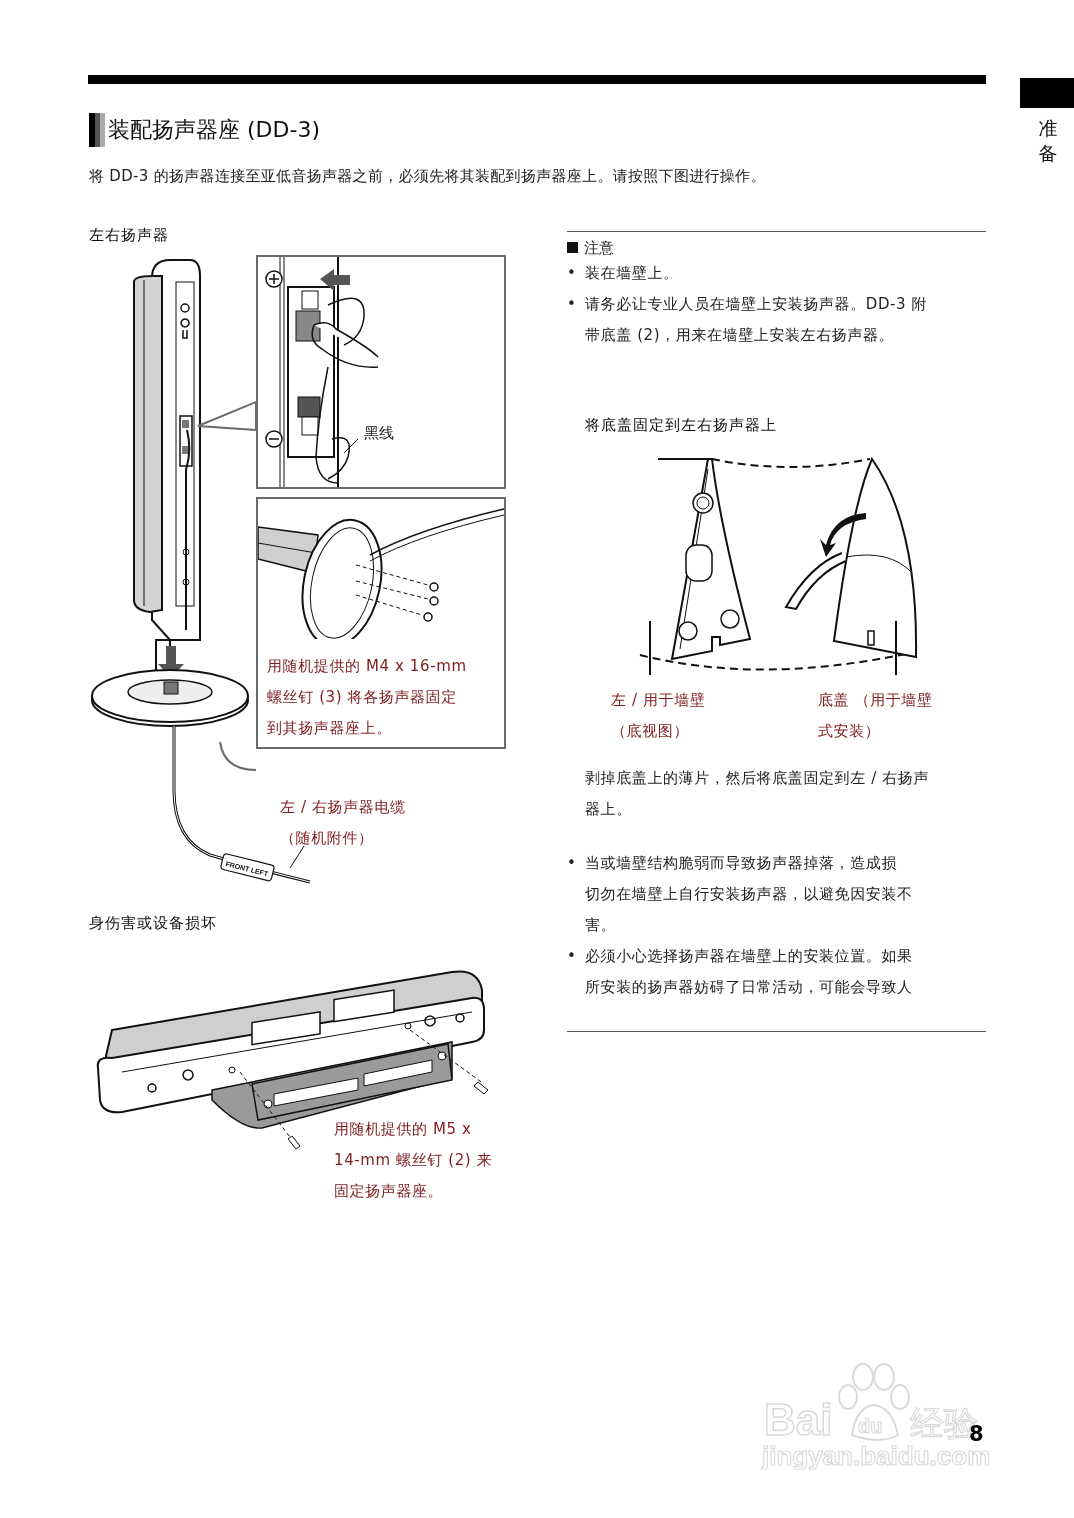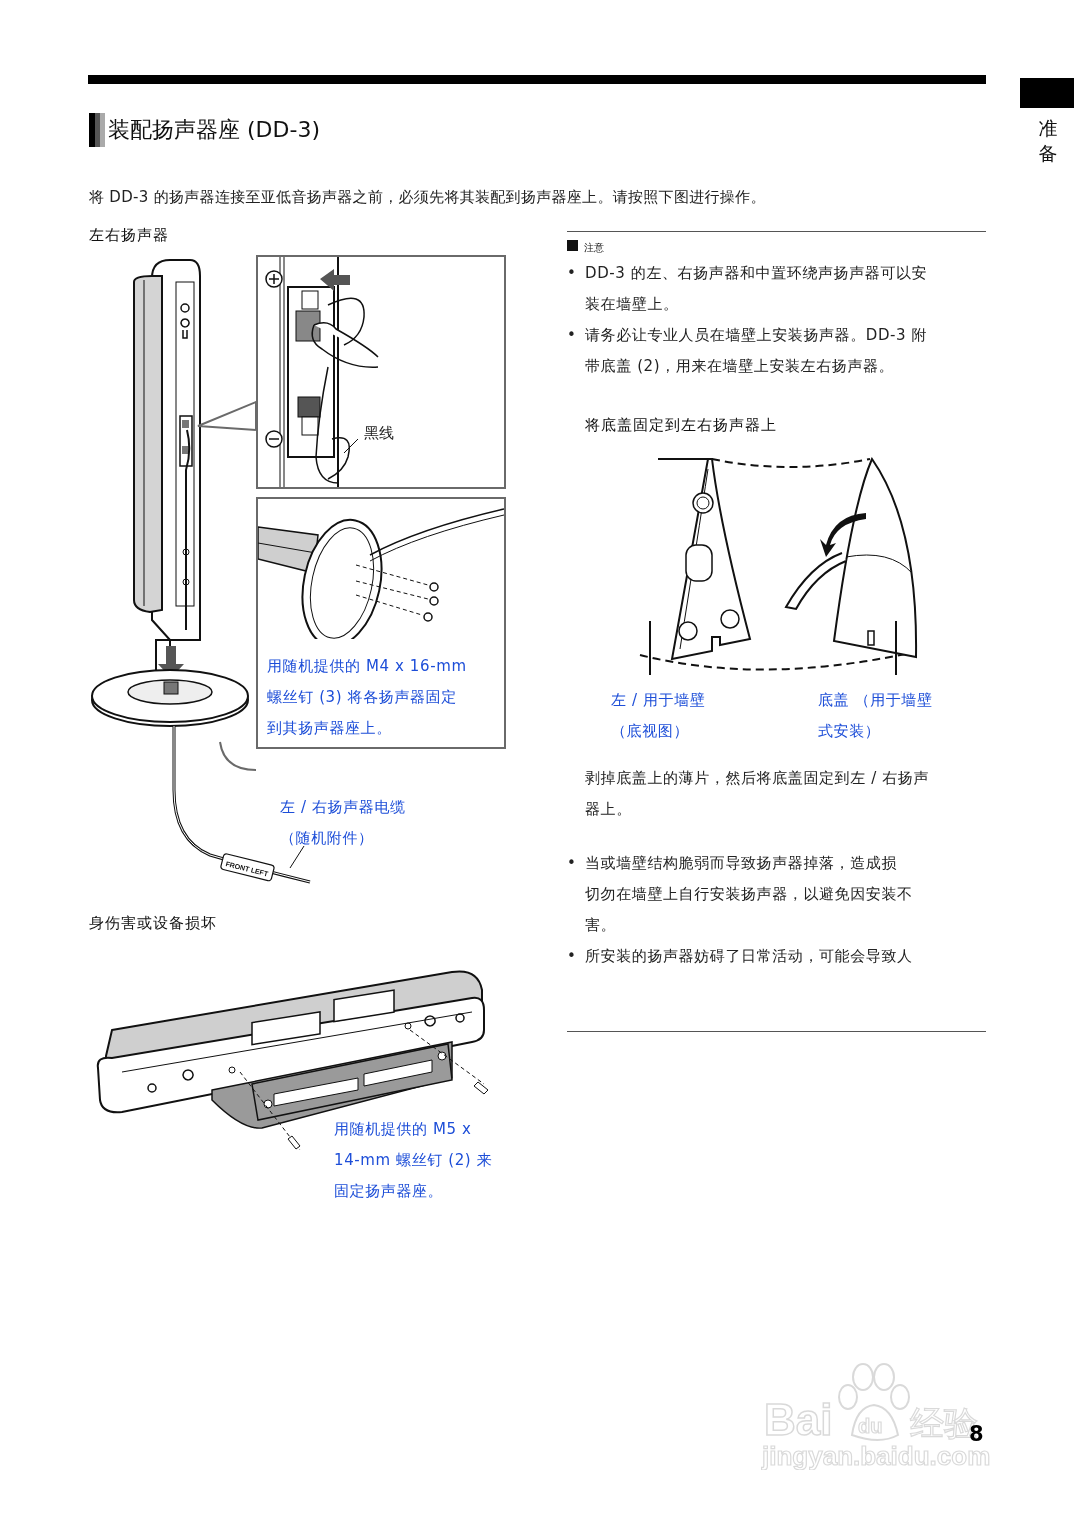--- a/index.html
+++ b/index.html
@@ -5,30 +5,30 @@
   html, body { margin:0; padding:0; background:#ffffff; }
   body { width:1074px; height:1518px; position:relative; overflow:hidden;
          font-family:"DejaVu Sans","Liberation Sans",sans-serif; color:#1a1a1a; }
   .abs { position:absolute; }
   .topbar { left:88px; top:75px; width:898px; height:9px; background:#000; }
   .sidetab { left:1020px; top:78px; width:54px; height:30px; background:#000; }
   .sidetab-text { left:1036px; top:116px; width:24px; font-size:19px; line-height:25px; text-align:center; color:#111; }
   .title-mark { left:89px; top:113px; width:16px; height:34px; }
   .title-mark span { position:absolute; top:0; height:34px; }
   .title { left:108px; top:112px; font-size:22px; line-height:36px; color:#111; white-space:nowrap;text-align:right; }
-  .intro { left:89px; top:164px; font-size:15px; line-height:24px; color:#222; white-space:nowrap; letter-spacing:0.3px;margin-top:21px; }
+  .intro { left:89px; top:164px; font-size:15px; line-height:24px; color:#222; white-space:nowrap; letter-spacing:0.3px; }
   .h-sub { font-size:15px; line-height:22px; color:#111; white-space:nowrap; letter-spacing:1px; }
   .rule { background:#555; height:1px; }
-  .note-head { left:567px; top:236px; font-size:10px; line-height:24px; white-space:nowrap; }
+  .note-head { left:567px; top:236px; font-size:15px; line-height:24px; white-space:nowrap; }
   .note-head .sq { display:inline-block; width:11px; height:11px; background:#111; margin-right:6px; vertical-align:-0px; }
   .bullets { left:567px; width:420px; font-size:15px; line-height:31px; color:#222; letter-spacing:0.6px; }
   .bullet { position:relative; padding-left:18px; }
   .bullet .dot { position:absolute; left:0; top:0; }
   .para { font-size:15px; line-height:31px; color:#222; letter-spacing:0.6px; }
-  .label { font-size:15px; line-height:31px; color:#1d4ed8; white-space:nowrap; letter-spacing:0.6px; }
+  .label { font-size:15px; line-height:31px; color:#7f1d1d; white-space:nowrap; letter-spacing:0.6px; }
   .callout { border:2px solid #6a6a6a; background:#fff; }
   .pagenum { left:969px; top:1422px; font-size:21px; font-weight:bold; color:#000; }
   .wm { left:760px; top:1355px; width:250px; height:115px; opacity:0.55; }
   svg { display:block; }
 </style>
 </head>
 <body>
 
 <div class="abs topbar"></div>
 <div class="abs sidetab"></div>
@@ -174,21 +174,20 @@
 </div>
 
 <div class="abs rule" style="left:567px;top:231px;width:419px;"></div>
 <div class="abs note-head">
   <span class="sq"></span><span>注意</span>
 </div>
 
 <div class="abs bullets" style="top:258px;">
   <div class="bullet">
     <span class="dot">•</span>
-    <div>DD-3 的左、右扬声器和中置环绕声扬声器可以安</div>
     <div>装在墙壁上。</div>
   </div>
   <div class="bullet">
     <span class="dot">•</span>
     <div>请务必让专业人员在墙壁上安装扬声器。DD-3 附</div>
     <div>带底盖 (2)，用来在墙壁上安装左右扬声器。</div>
   </div>
 </div>
 
 <div class="abs h-sub" style="left:585px;top:414px;">将底盖固定到左右扬声器上</div>
@@ -236,20 +235,21 @@
 
 <div class="abs bullets" style="top:848px;">
   <div class="bullet">
     <span class="dot">•</span>
     <div>当或墙壁结构脆弱而导致扬声器掉落，造成损</div>
     <div>切勿在墙壁上自行安装扬声器，以避免因安装不</div>
     <div>害。</div>
   </div>
   <div class="bullet">
     <span class="dot">•</span>
+    <div>必须小心选择扬声器在墙壁上的安装位置。如果</div>
     <div>所安装的扬声器妨碍了日常活动，可能会导致人</div>
   </div>
 </div>
 <div class="abs rule" style="left:567px;top:1031px;width:419px;"></div>
 
 <div class="abs wm">
   <svg width="250" height="115">
     <g fill="none" stroke="#bbb" stroke-width="2">
       <ellipse cx="103" cy="22" rx="10" ry="13"></ellipse>
       <ellipse cx="124" cy="22" rx="10" ry="13"></ellipse>

